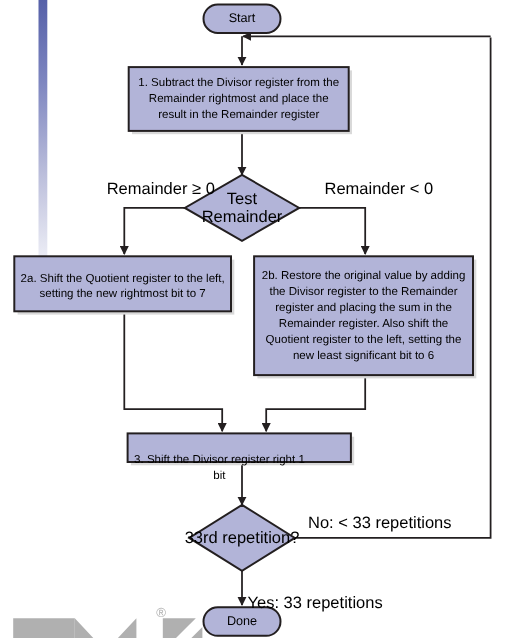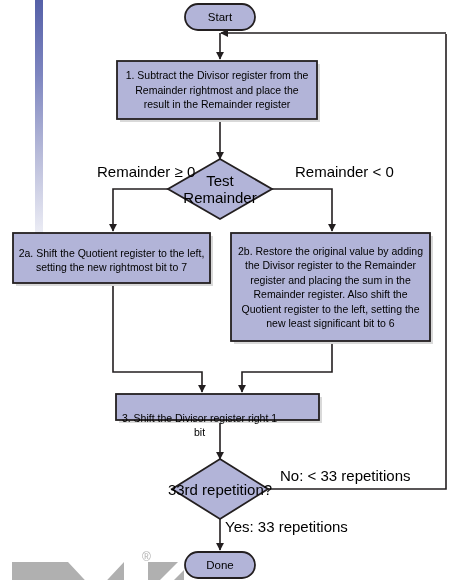--- a/index.html
+++ b/index.html
@@ -159,17 +159,17 @@
   <div class="node-text diam-text" style="left:166px; top:475px; width:108px; height:28px;">33rd repetition?</div>
 
   <div class="node-text term-text" style="left:185px; top:552px; width:70px; height:26px;">Done</div>
 
   <div class="edge-label" style="left:97px; top:163px;">Remainder ≥ 0</div>
 
   <div class="edge-label" style="left:268px; top:163px;margin-left:27px;">Remainder &lt; 0</div>
 
   <div class="edge-label" style="left:280px; top:467px;">No: &lt; 33 repetitions</div>
 
-  <div class="edge-label" style="left:225px; top:518px;">Yes: 33 repetitions</div>
+  <div class="edge-label" style="left:225px; top:540px;">Yes: 33 repetitions</div>
 
   <div class="edge-label" style="left:142px; top:550px; font-size:12px; color:#b0b0b0;">®</div>
 
 </div>
 
 </body></html>

